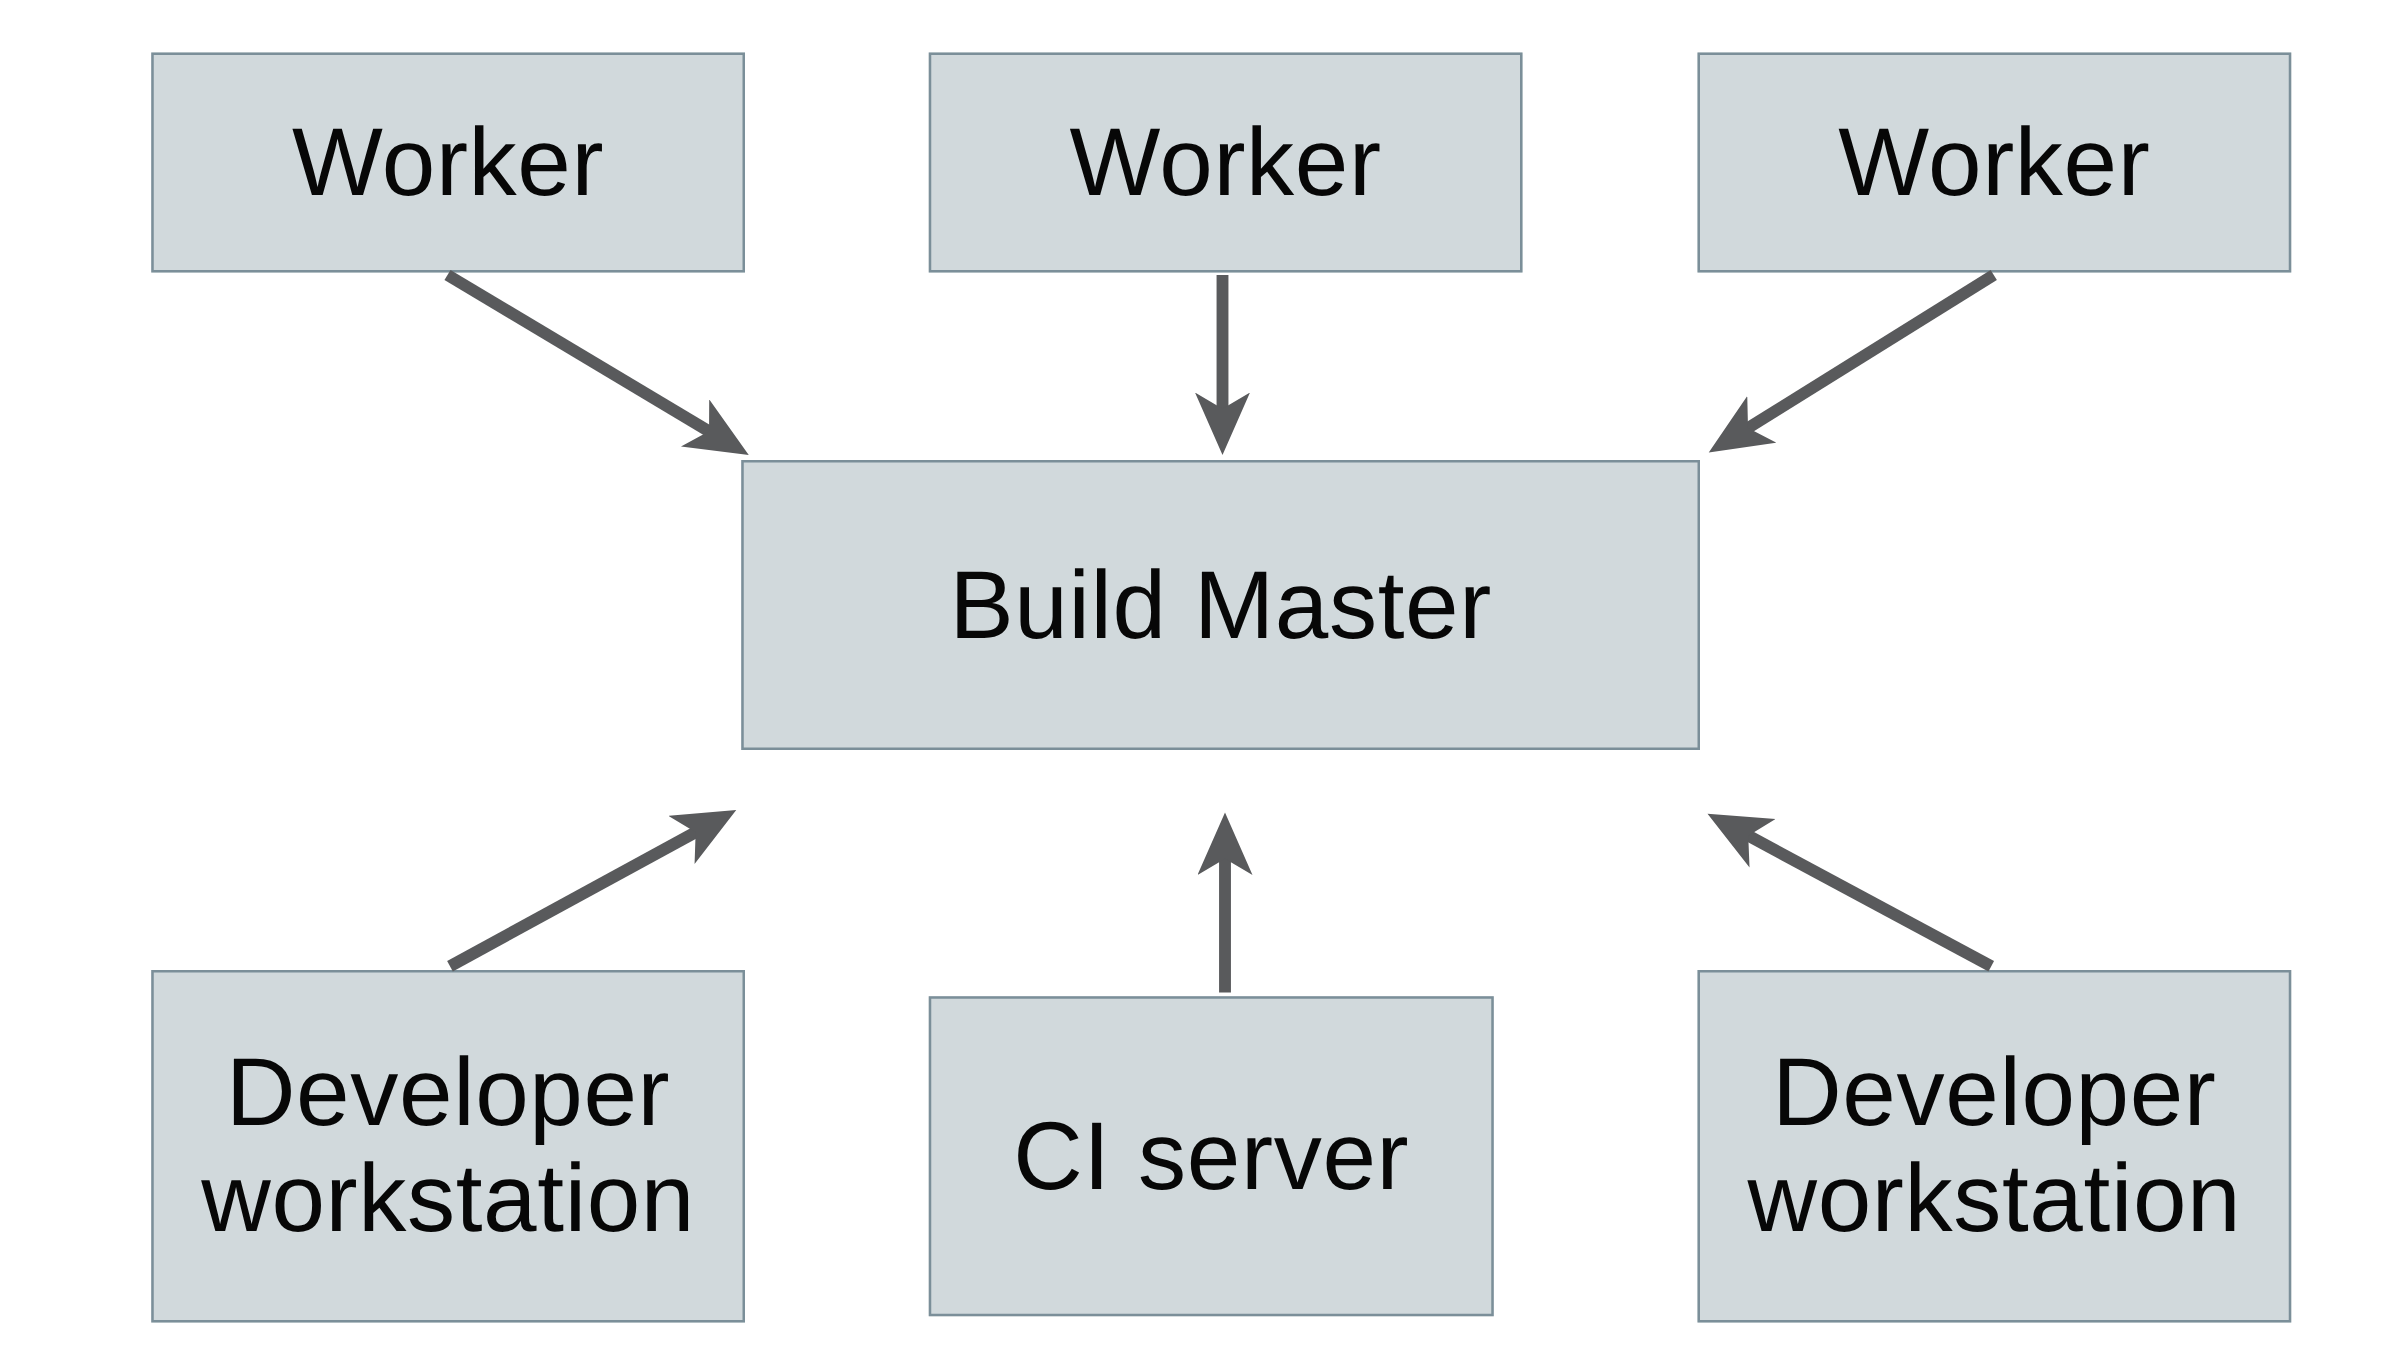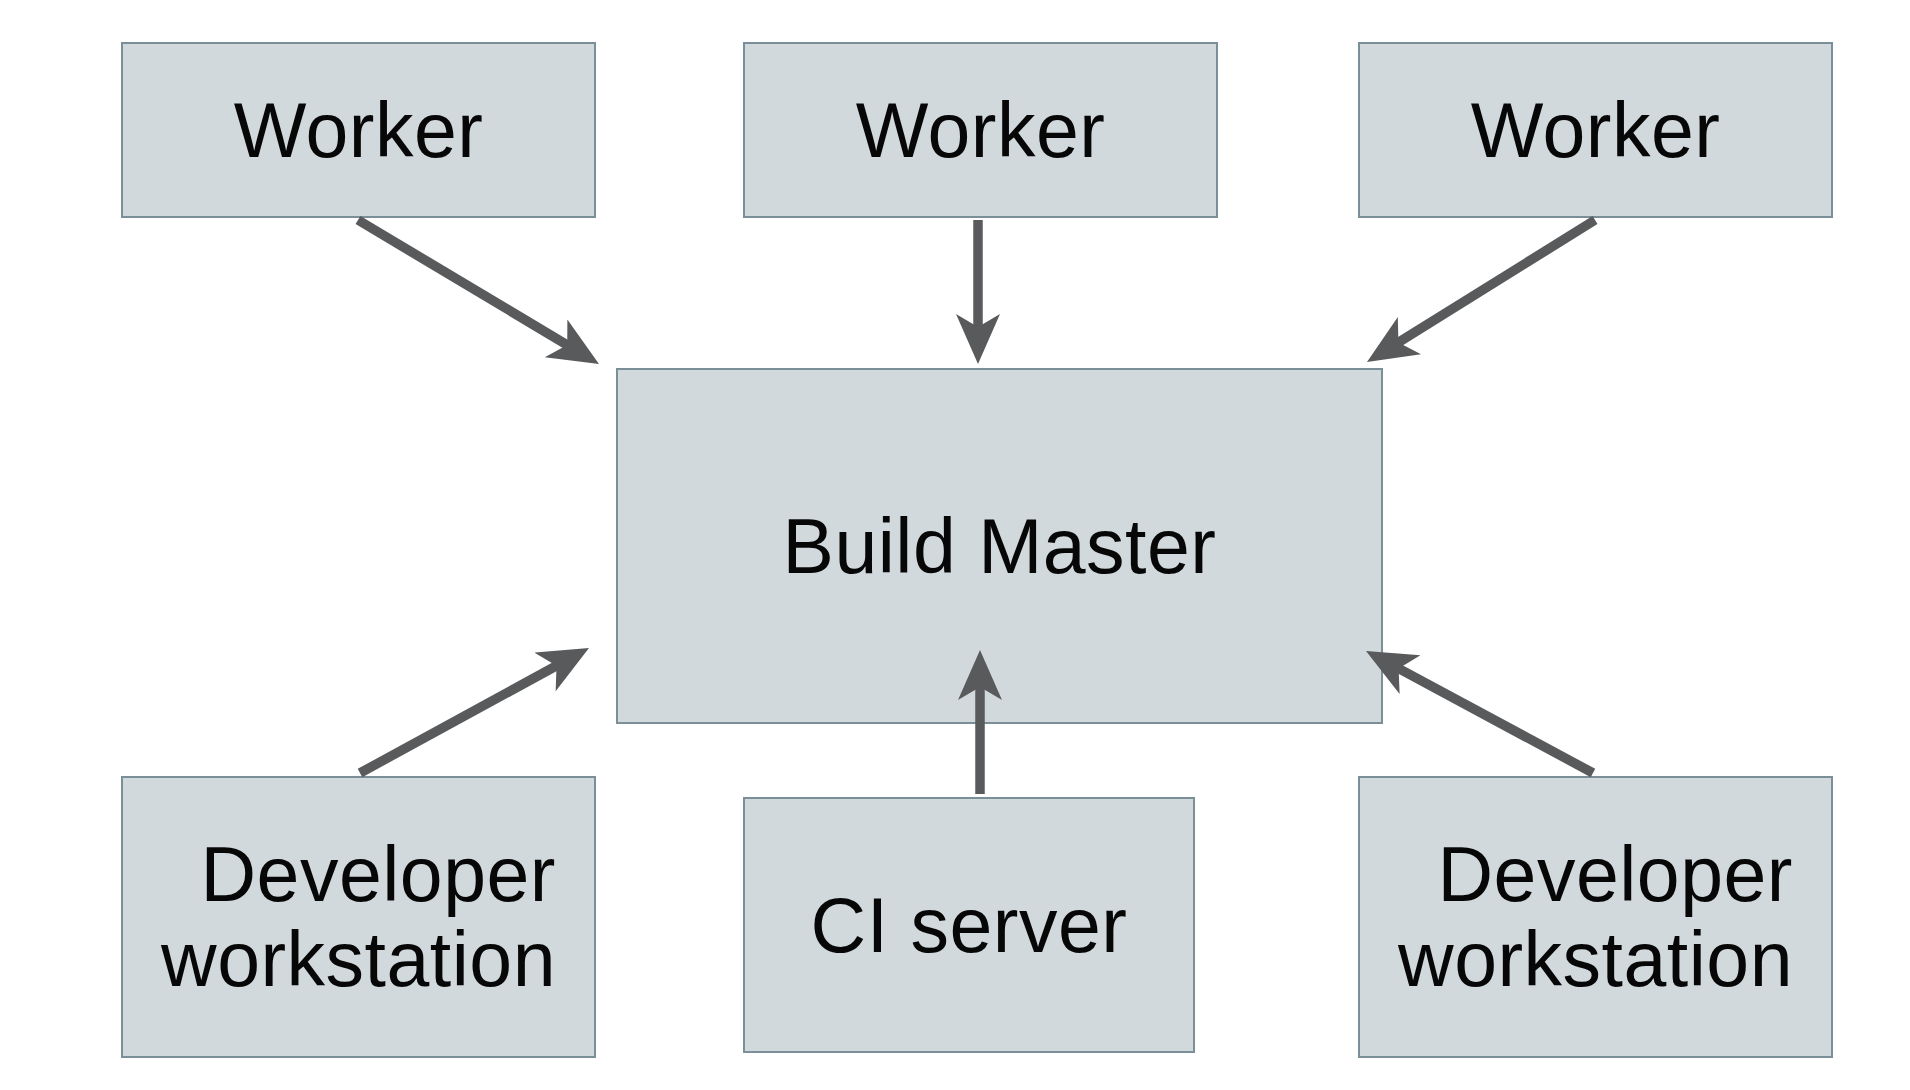--- a/index.html
+++ b/index.html
@@ -20,21 +20,21 @@
     inset: 0;
   }
   .node {
     position: absolute;
     box-sizing: border-box;
     background: var(--node-fill, #d1d9dc);
     border: 2.5px solid var(--node-border, #7b8f99);
     display: flex;
     align-items: center;
     justify-content: center;
-    text-align: right;
+    text-align: center;
   }
   .node-label {
     font-size: 77px;
     line-height: 1.1;
     color: var(--text-color, #070707);
     white-space: pre-line;
     letter-spacing: 0.5px;
   }
   .arrows-layer {
     position: absolute;
@@ -51,21 +51,21 @@
   <div class="nodes-layer">
       <div class="node" style="left: 121px; top: 42px; width: 475px; height: 176px;">
         <span class="node-label">Worker</span>
       </div>
       <div class="node" style="left: 743px; top: 42px; width: 475px; height: 176px;">
         <span class="node-label">Worker</span>
       </div>
       <div class="node" style="left: 1358px; top: 42px; width: 475px; height: 176px;">
         <span class="node-label">Worker</span>
       </div>
-      <div class="node" style="left: 616px; top: 368px; width: 767px; height: 356px;">
+      <div class="node" style="left: 593px; top: 368px; width: 767px; height: 232px;">
         <span class="node-label">Build Master</span>
       </div>
       <div class="node" style="left: 121px; top: 776px; width: 475px; height: 282px;">
         <span class="node-label">Developer
 workstation</span>
       </div>
       <div class="node" style="left: 743px; top: 797px; width: 452px; height: 256px;">
         <span class="node-label">CI server</span>
       </div>
       <div class="node" style="left: 1358px; top: 776px; width: 475px; height: 282px;">

